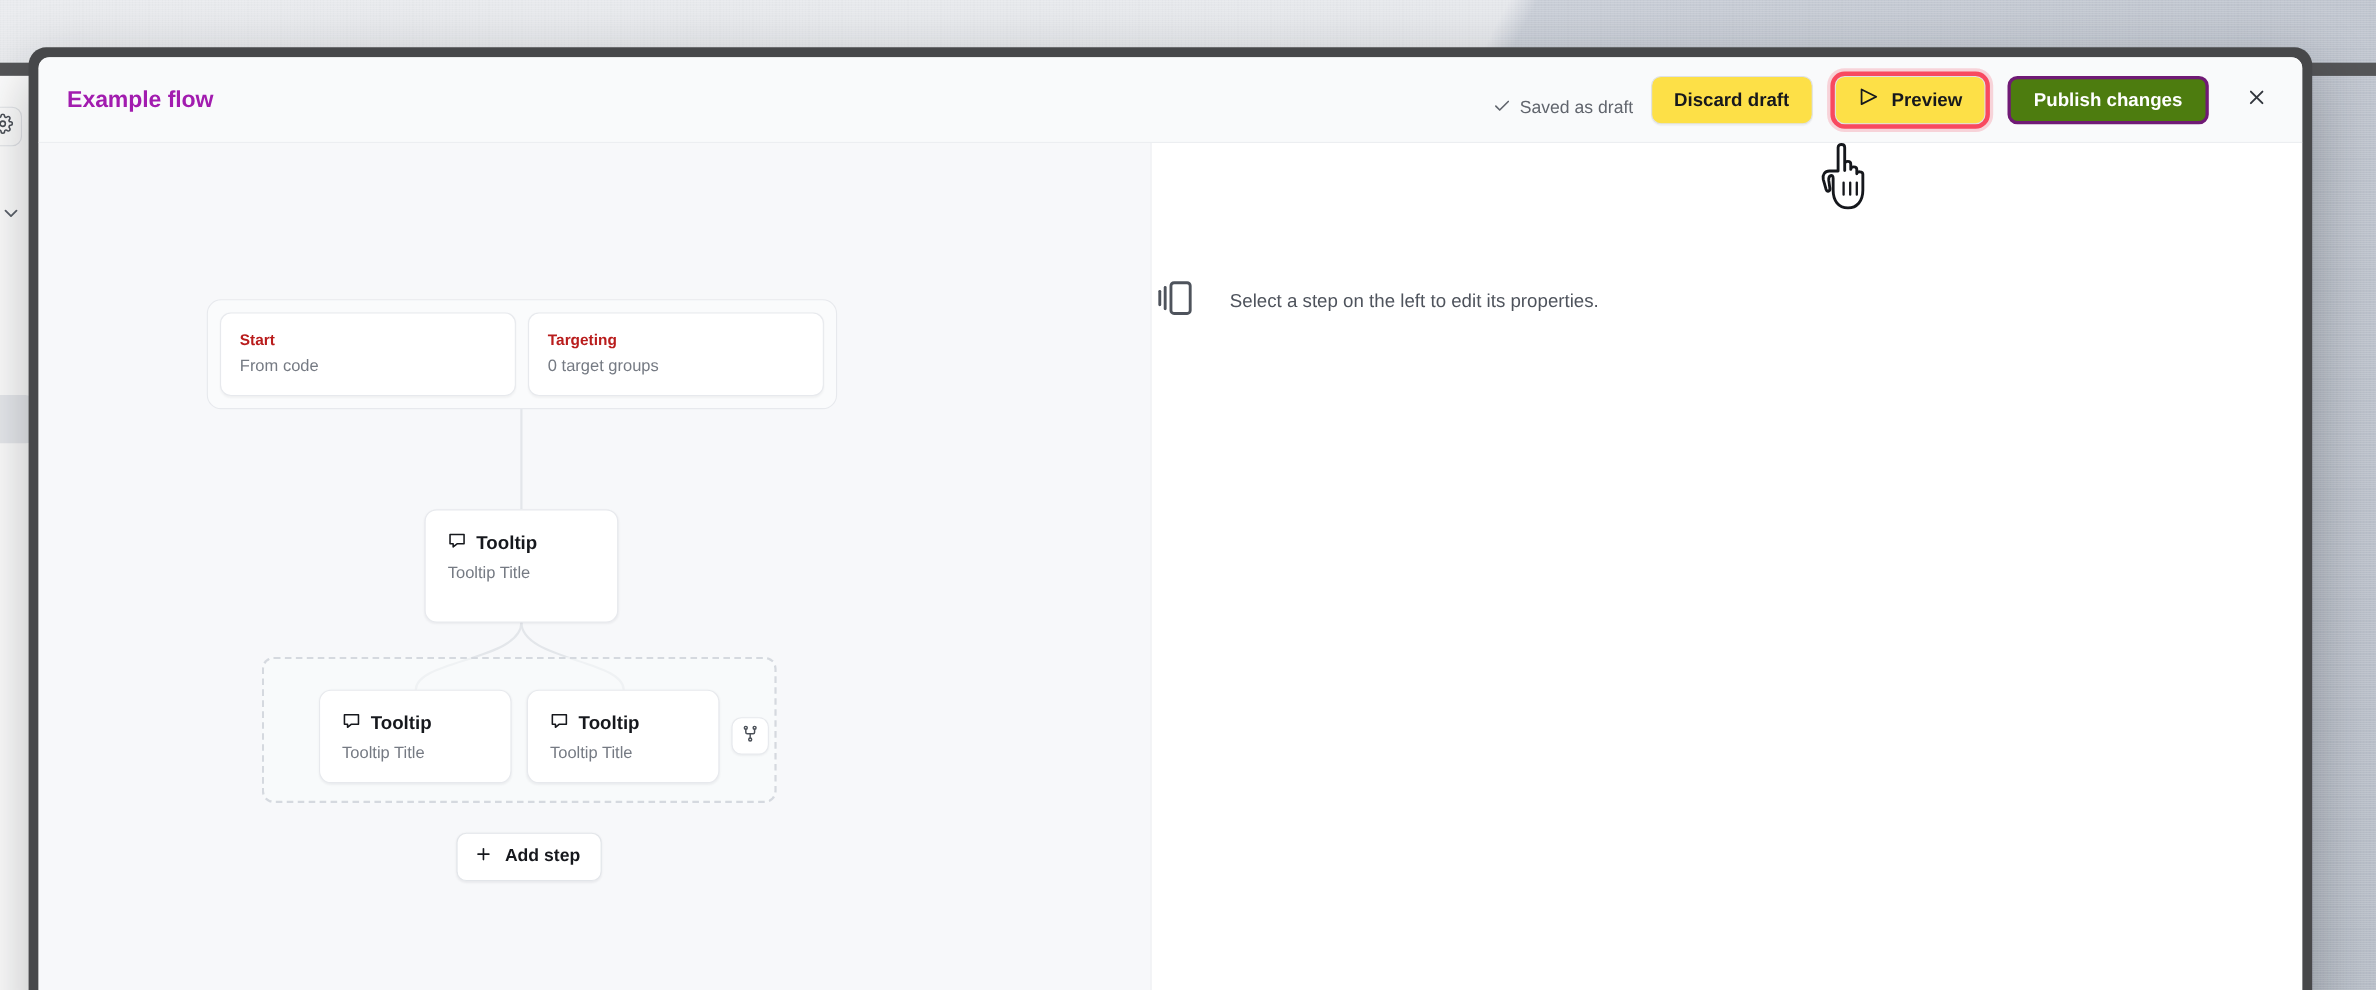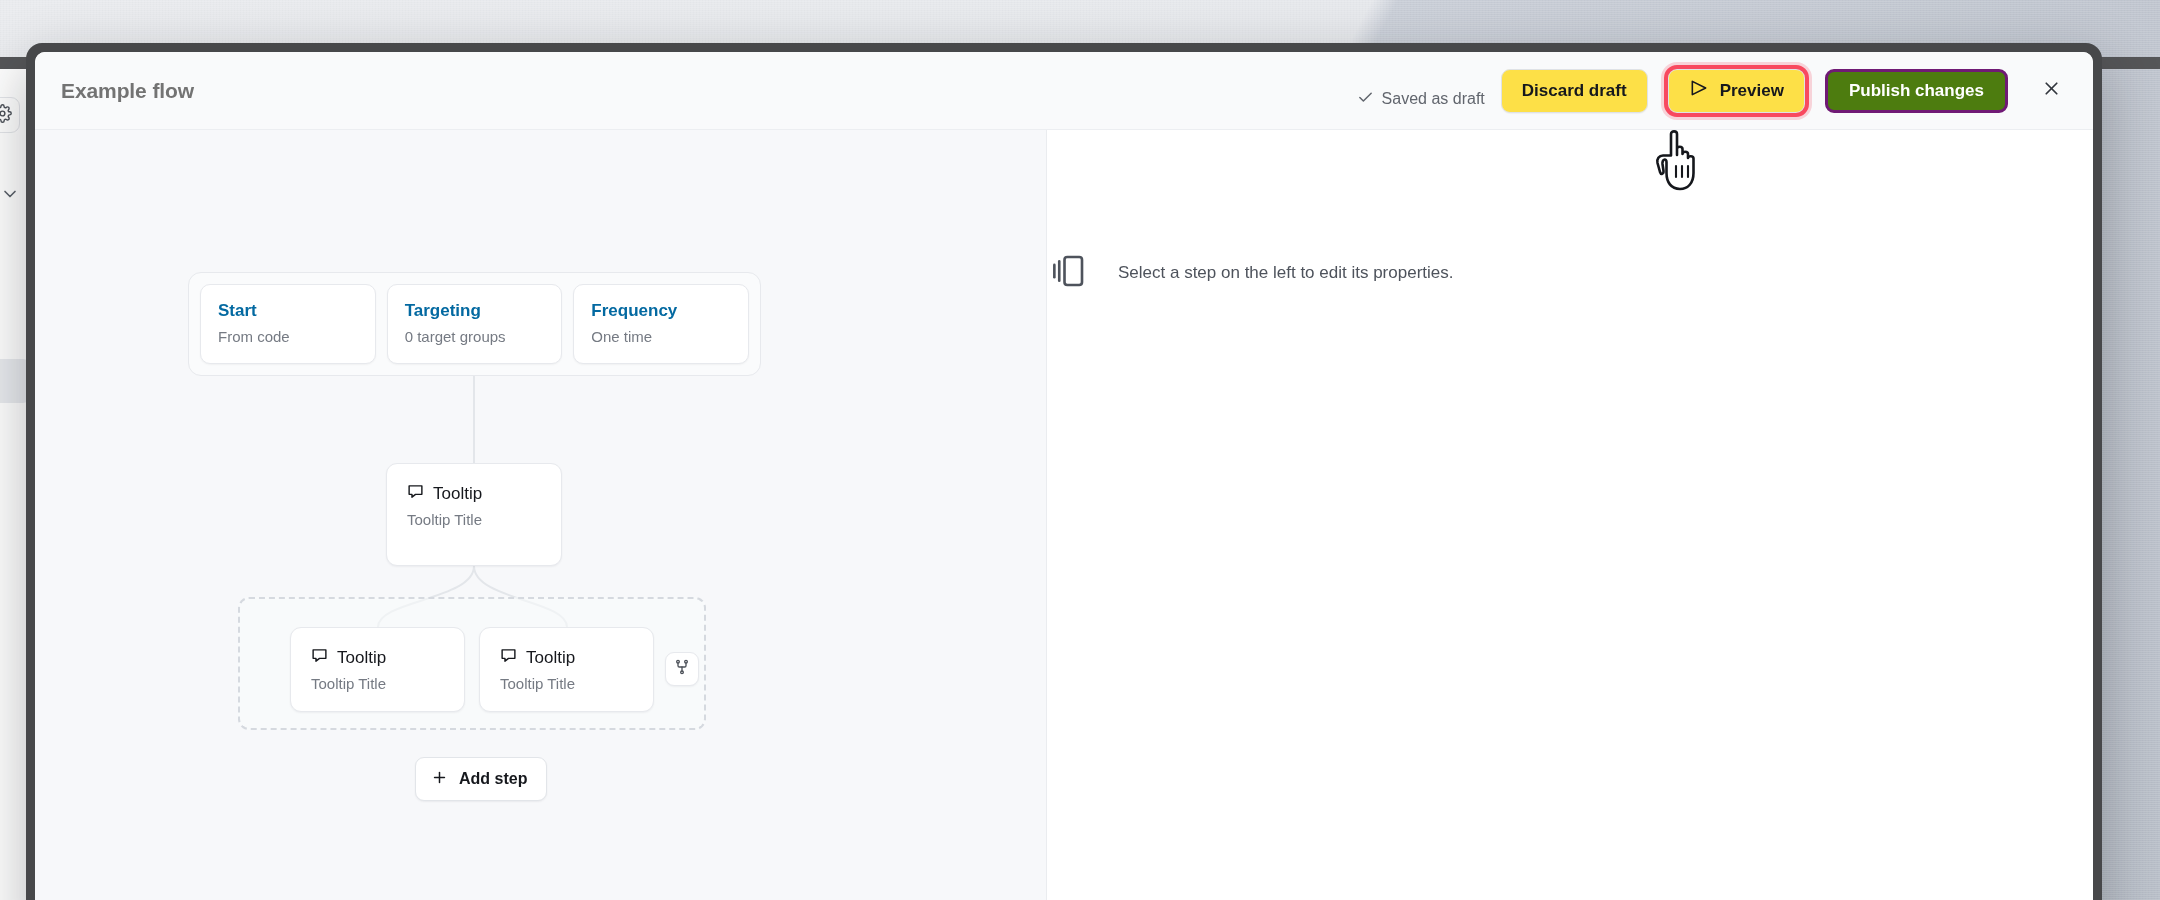--- a/index.html
+++ b/index.html
@@ -92,21 +92,21 @@
     height: 78px;
     background: #f9fafb;
     border-bottom: 1px solid #eceef1;
     display: flex;
     align-items: center;
     padding: 0 22px 0 26px;
   }
   #flow-title {
     font-size: 21px;
     font-weight: bold;
-    color: #737373;
+    color: #a21caf;
     letter-spacing: -.1px;
   }
   #header-actions {
     margin-left: auto;
     display: flex;
     align-items: center;
     gap: 13px;
   }
   .saved-state {
     display: flex;
@@ -223,23 +223,23 @@
   .meta-card {
     flex: 1;
     background: #fff;
     border: 1px solid #e7e9ed;
     border-radius: 10px;
     padding: 16px 17px 18px;
     box-shadow: 0 1px 2px rgba(18,22,30,.045);
     cursor: pointer;
   }
   .meta-card .t {
-    font-size: 17px;
+    font-size: 14px;
     font-weight: bold;
-    color: #0369a1;
+    color: #b91c1c;
     margin-bottom: 7px;
   }
   .meta-card .s {
     font-size: 15px;
     color: #757a83;
   }
 
   .step-node {
     position: absolute;
     background: #fff;
@@ -250,21 +250,21 @@
     cursor: pointer;
   }
   .step-node .row {
     display: flex;
     align-items: center;
     gap: 9px;
     margin-bottom: 7px;
   }
   .step-node .name {
     font-size: 17px;
-    font-weight: normal;
+    font-weight: bold;
     color: #16181d;
   }
   .step-node .sub {
     font-size: 15px;
     color: #757a83;
   }
   #node-root { left: 351px; top: 333px; width: 176px; height: 103px; }
 
   .branch-group {
     position: absolute;
@@ -406,24 +406,20 @@
 
           <div class="meta-group">
             <div class="meta-card">
               <div class="t">Start</div>
               <div class="s">From code</div>
             </div>
             <div class="meta-card">
               <div class="t">Targeting</div>
               <div class="s">0 target groups</div>
             </div>
-            <div class="meta-card">
-              <div class="t">Frequency</div>
-              <div class="s">One time</div>
-            </div>
           </div>
 
           <div class="branch-group"></div>
 
           <div class="step-node" id="node-root">
             <div class="row">
               <span>
                 <svg width="17" height="17" viewBox="0 0 24 24" fill="none" stroke="#16181d" stroke-width="2" stroke-linecap="round" stroke-linejoin="round">
                   <path d="M21 4H3v12h4v4l5-4h9z"></path>
                 </svg>

